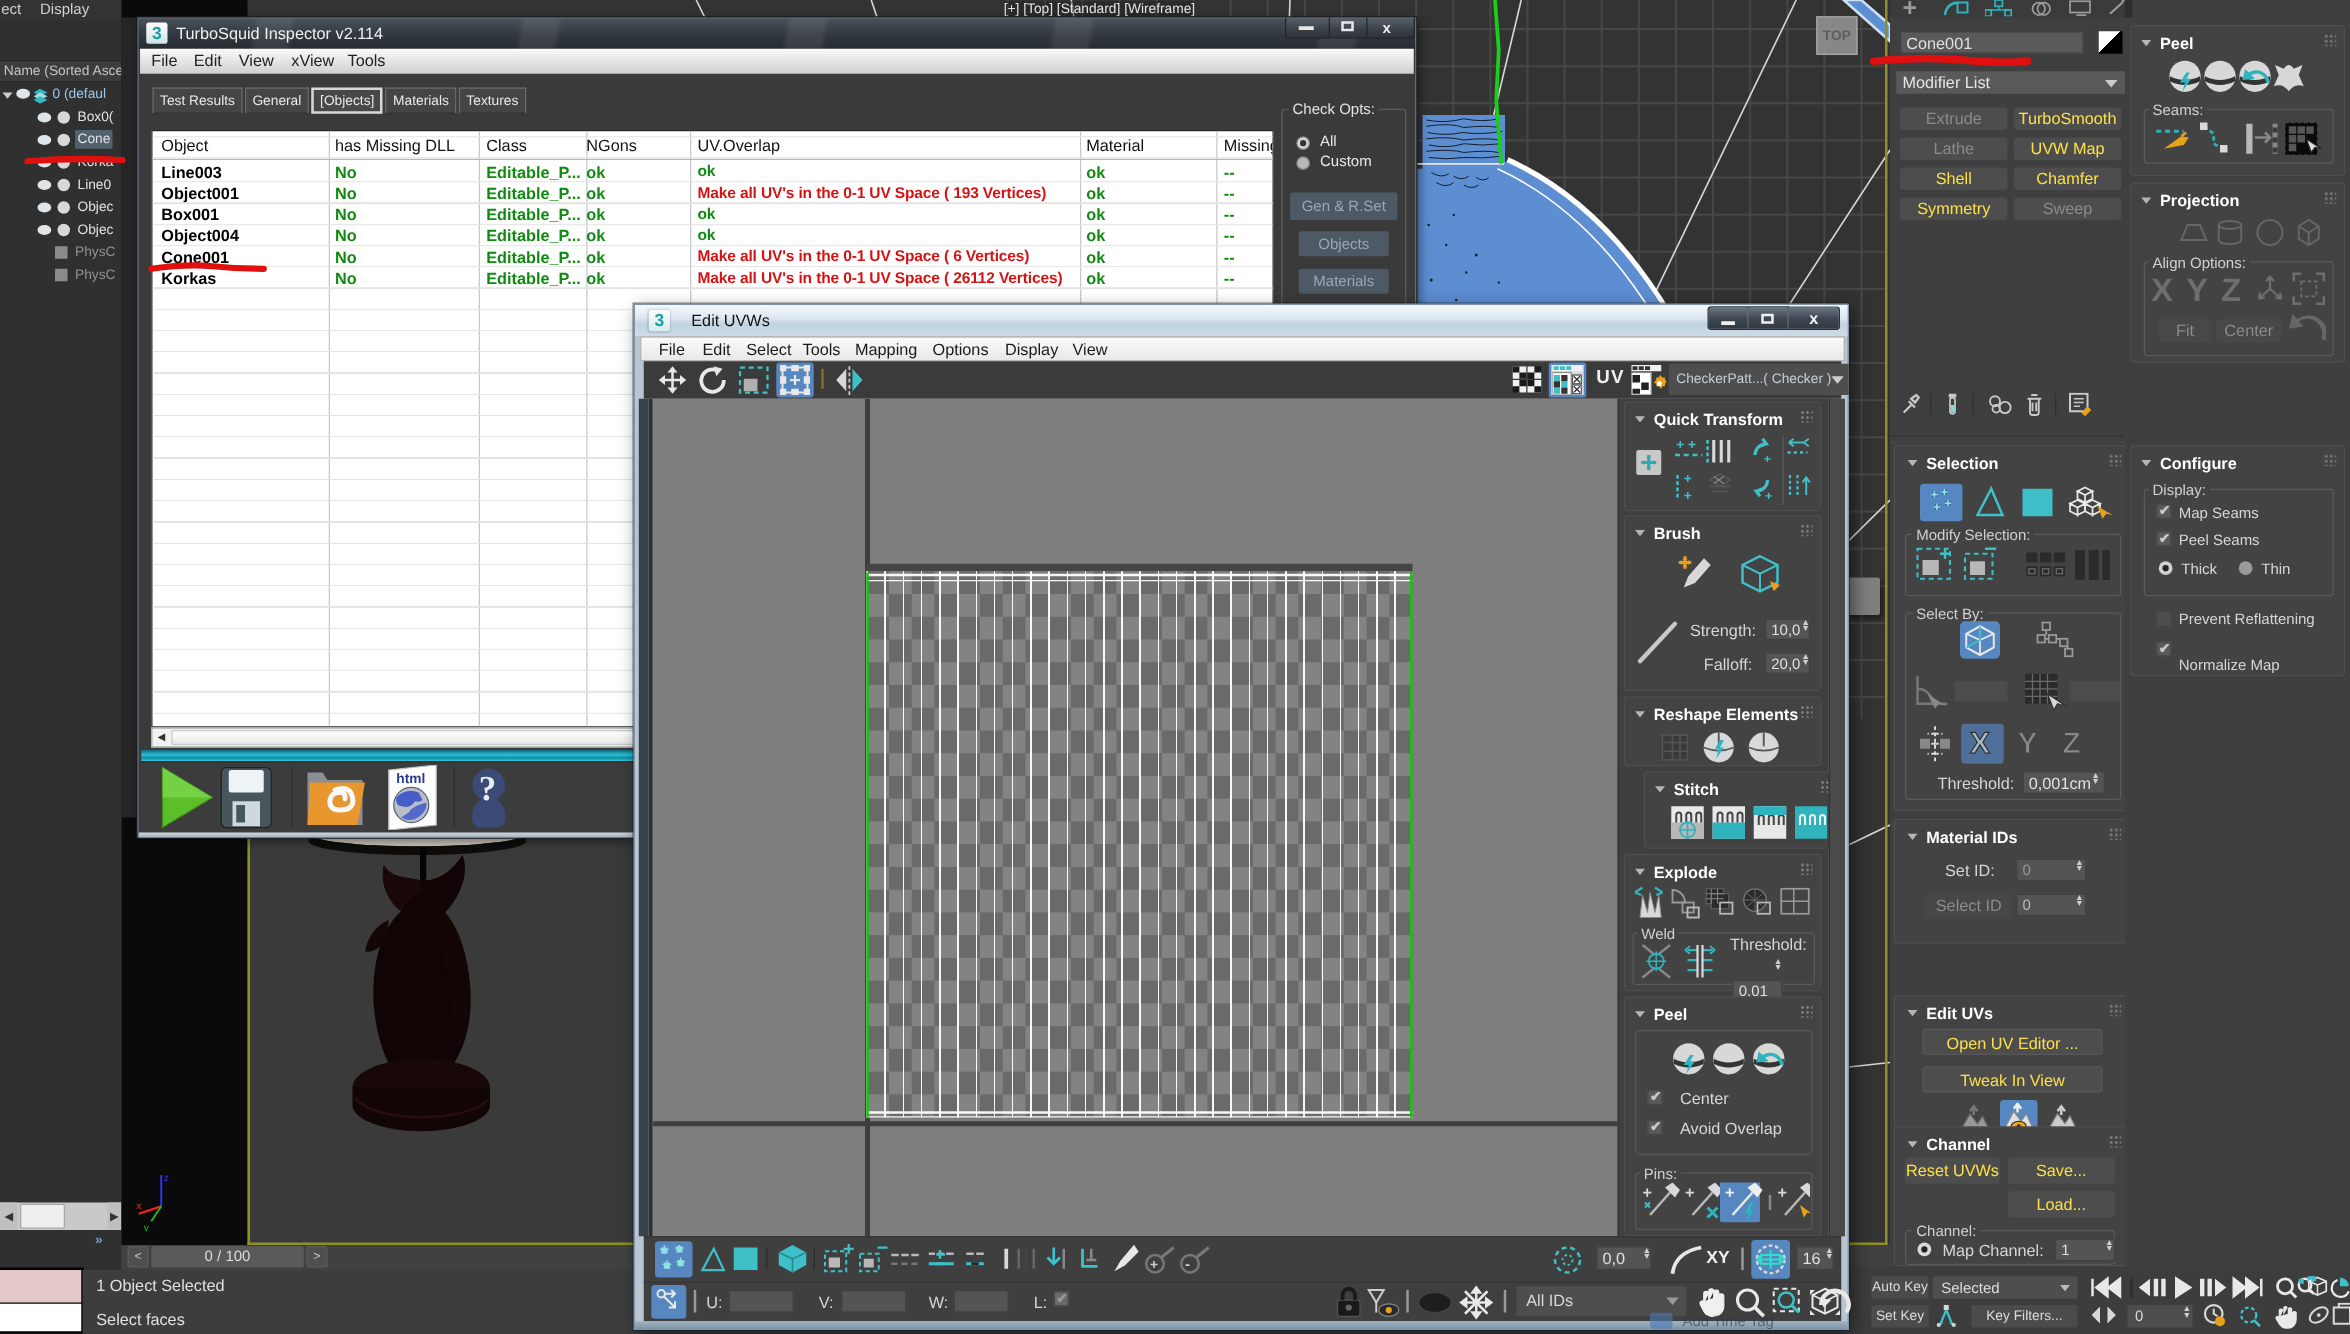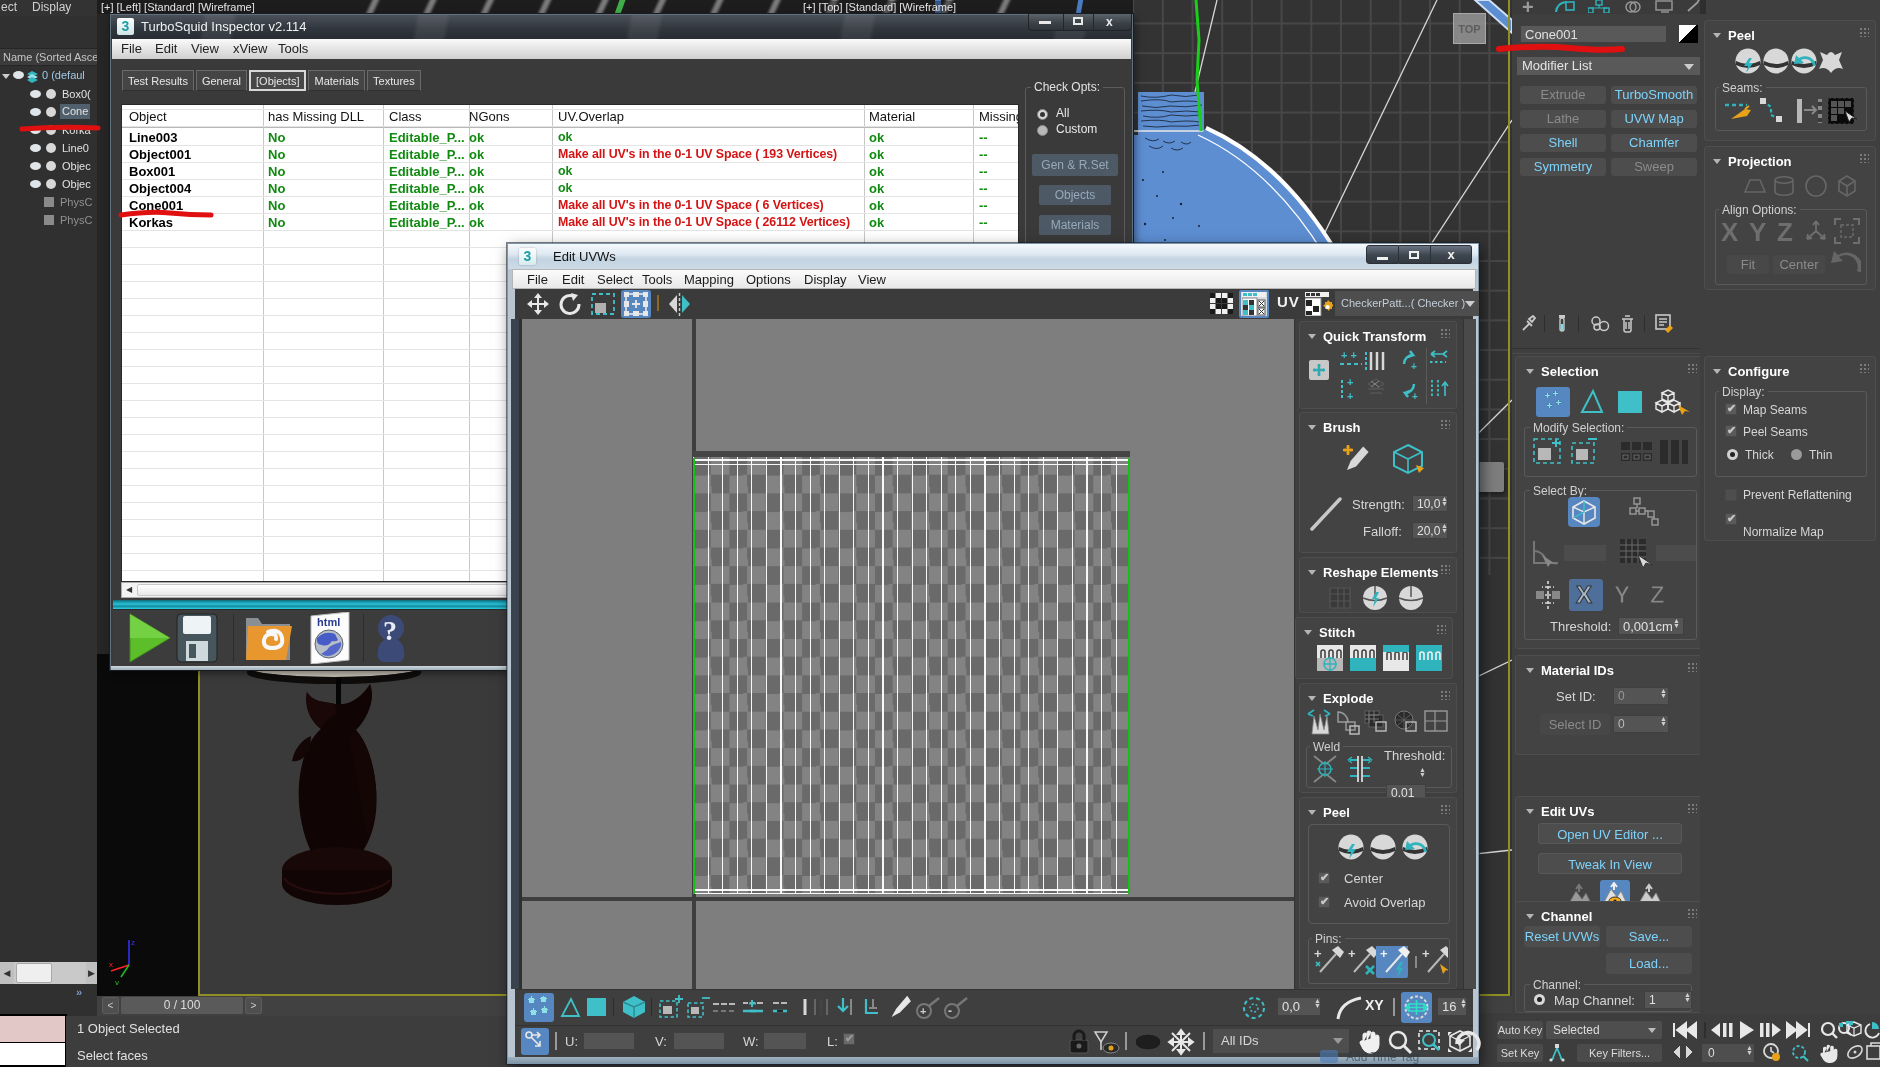--- a/index.html
+++ b/index.html
@@ -5,21 +5,21 @@
 .abs{position:absolute}
 .rollhead{font-weight:bold;color:#fff;font-size:13px}
 .grip{position:absolute;right:6px;top:6px;width:10px;height:10px;
  background:radial-gradient(circle,#8a8a8a 1px,transparent 1.2px);background-size:4px 4px;opacity:.8}
 .arr{display:inline-block;width:0;height:0;border-left:4px solid transparent;border-right:4px solid transparent;border-top:5px solid #b5b5b5;margin-right:7px;vertical-align:2px}
 .sect{position:absolute;background:#434343;border:1px solid #4e4e4e;border-radius:3px}
 .gbox{position:absolute;border:1px solid #5a5a5a;border-radius:3px}
 .glabel{position:absolute;background:inherit;color:#d0d0d0;font-size:12px;background:#434343;padding:0 3px}
 .dfield{position:absolute;background:#545454;border:1px solid #404040;color:#e0e0e0;font-size:12px;line-height:16px;padding-left:4px}
 .spin{position:absolute;width:11px;color:#cfcfcf;font-size:7px;line-height:5px;text-align:center}
-.mbtn{position:absolute;background:#4d4d4d;border-radius:3px;color:#7dd3fc;font-size:13px;text-align:center}
+.mbtn{position:absolute;background:#4d4d4d;border-radius:3px;color:#fde047;font-size:13px;text-align:center}
 .dis{color:#8b8b8b}
 .cb{position:absolute;width:12px;height:12px;background:#5a5a5a;border:1px solid #484848}
 .ck{position:absolute;color:#c8c8c8;font-size:11px;font-weight:bold}
 .lbl{position:absolute;color:#d6d6d6;font-size:12px;white-space:nowrap}
 </style></head>
 <body>
 
 <div class="abs" id="vp" style="left:97px;top:0;width:1415px;height:996px;background:#333;overflow:hidden">
 
   <div class="abs" style="left:703px;top:0;width:710px;height:575px;
@@ -86,28 +86,20 @@
   <div class="abs" style="left:1356px;top:13px;width:33px;height:31px;background:rgba(150,150,150,.85);border:1px solid #a8a8a8;color:#5e5e5e;font-size:11px;font-weight:bold;text-align:center;line-height:30px">TOP</div>
   <div class="abs" style="left:1380px;top:462px;width:27px;height:30px;background:#7e7e7e;border-radius:2px;box-shadow:2px 3px 5px rgba(0,0,0,.4)"></div>
 
   <svg class="abs" style="left:1370px;top:0;width:45px;height:45px" viewBox="0 0 45 45">
     <path d="M 8,0 L 45,33 L 45,20 L 22,0 Z" fill="#5d8ed2" stroke="#cfe0f5" stroke-width="2"></path>
   </svg>
 
   <div class="abs" style="left:0;top:0;width:101px;height:996px;background:#0a0a0a"></div>
   <div class="abs" style="left:0;top:14px;width:13px;height:640px;background:#262626"></div>
 
-  <div class="abs" style="left:0;top:0;width:1036px;height:14px;background:#1d1d1d;overflow:hidden">
-    <div class="abs" style="left:255px;top:-20px;width:700px;height:60px;background:
-      repeating-linear-gradient(115deg,transparent 0 26px,rgba(255,255,255,.42) 28px 32px,transparent 34px 52px);filter:blur(1px)"></div>
-    <div class="abs" style="left:520px;top:0;width:6px;height:14px;background:#3fae4a;transform:skewX(-20deg)"></div>
-    <div class="abs" style="left:838px;top:0;width:6px;height:14px;background:#4a7ac0"></div>
-    <div class="abs" style="left:980px;top:0;width:5px;height:14px;background:#4a7ac0;transform:skewX(-10deg)"></div>
-    <div class="abs" style="left:4px;top:1px;color:#e6e6e6;font-size:11px">[+] [Left] [Standard] [Wireframe]</div>
-  </div>
   <div class="abs" style="left:706px;top:1px;color:#e6e6e6;font-size:11px;background:rgba(30,30,30,.4);white-space:nowrap">[+] [Top] [Standard] [Wireframe]</div>
 
   <svg class="abs" style="left:0;top:640px;width:420px;height:356px" viewBox="0 0 420 356">
     <ellipse cx="237" cy="27" rx="87" ry="10" fill="#cdc8bc"></ellipse>
     <path d="M 150,27 A 87,10 0 0 0 324,27 L 324,33 A 87,11 0 0 1 150,33 Z" fill="#0e0d0b"></path>
     <rect x="239" y="38" width="5" height="28" fill="#050505"></rect>
     <path d="M 238,64 C 252,66 264,58 273,44 C 279,58 271,78 259,90 C 270,102 277,124 279,148 C 282,182 272,206 259,220 L 219,220 C 207,202 200,172 202,144 C 204,118 213,98 224,89 C 213,81 207,66 210,52 C 217,63 226,61 238,64 Z" fill="#100404"></path>
     <path d="M 224,89 C 213,81 207,66 210,52 C 217,63 226,61 238,64 L 240,74 C 230,78 228,83 224,89 Z" fill="#1a0707"></path>
     <path d="M 214,96 C 204,100 197,110 195,121 C 203,123 211,115 213,107 Z" fill="#150606"></path>
     <path d="M 259,90 C 270,102 277,124 279,148 C 280,166 277,184 271,198 C 263,172 261,132 253,106 C 251,98 255,94 259,90 Z" fill="#150606"></path>
@@ -1031,21 +1023,21 @@
             <path d="M14,8 l-4,7 h3 l-2,8 l6,-9 h-3 l3,-6 z" fill="#2fb3bd"></path>
           </g>
         <g transform="translate(70,0)">
             <circle cx="13" cy="14" r="12" fill="#d8d8d8"></circle>
             <path d="M1,14 q12,5 24,0" stroke="#555" stroke-width="1.5" fill="none"></path>
             <path d="M13,2 v11" stroke="#555" stroke-width="1.5"></path>
           </g>
       </svg>
     </div>
 
-    <div class="sect" style="left:0;top:298px;width:158px;height:62px">
+    <div class="sect" style="left:20px;top:298px;width:158px;height:62px">
       <div style="padding:5px 0 0 8px"><span class="arr"></span><span class="rollhead">Stitch</span></div>
         <div class="grip"></div>
       <svg class="abs" style="left:20px;top:26px" width="126" height="30" viewBox="0 0 126 30">
         <g transform="translate(0,0)">
             <rect x="1" y="1" width="26" height="26" fill="#e8e8e8"></rect>
             <rect x="1" y="14" width="26" height="13" fill="#b8b8b8"></rect>
             <path d="M5,14 v-6 a2,2 0 0 1 4,0 v6 M13,14 v-6 a2,2 0 0 1 4,0 v6 M21,14 v-6 a2,2 0 0 1 4,0 v6" stroke="#444" stroke-width="1.6" fill="none"></path>
             <circle cx="14" cy="20" r="6" fill="none" stroke="#2fb3bd" stroke-width="1.5"></circle>
             <path d="M14,13 v14 M7,20 h14" stroke="#2fb3bd" stroke-width="1.3"></path>
           </g>

